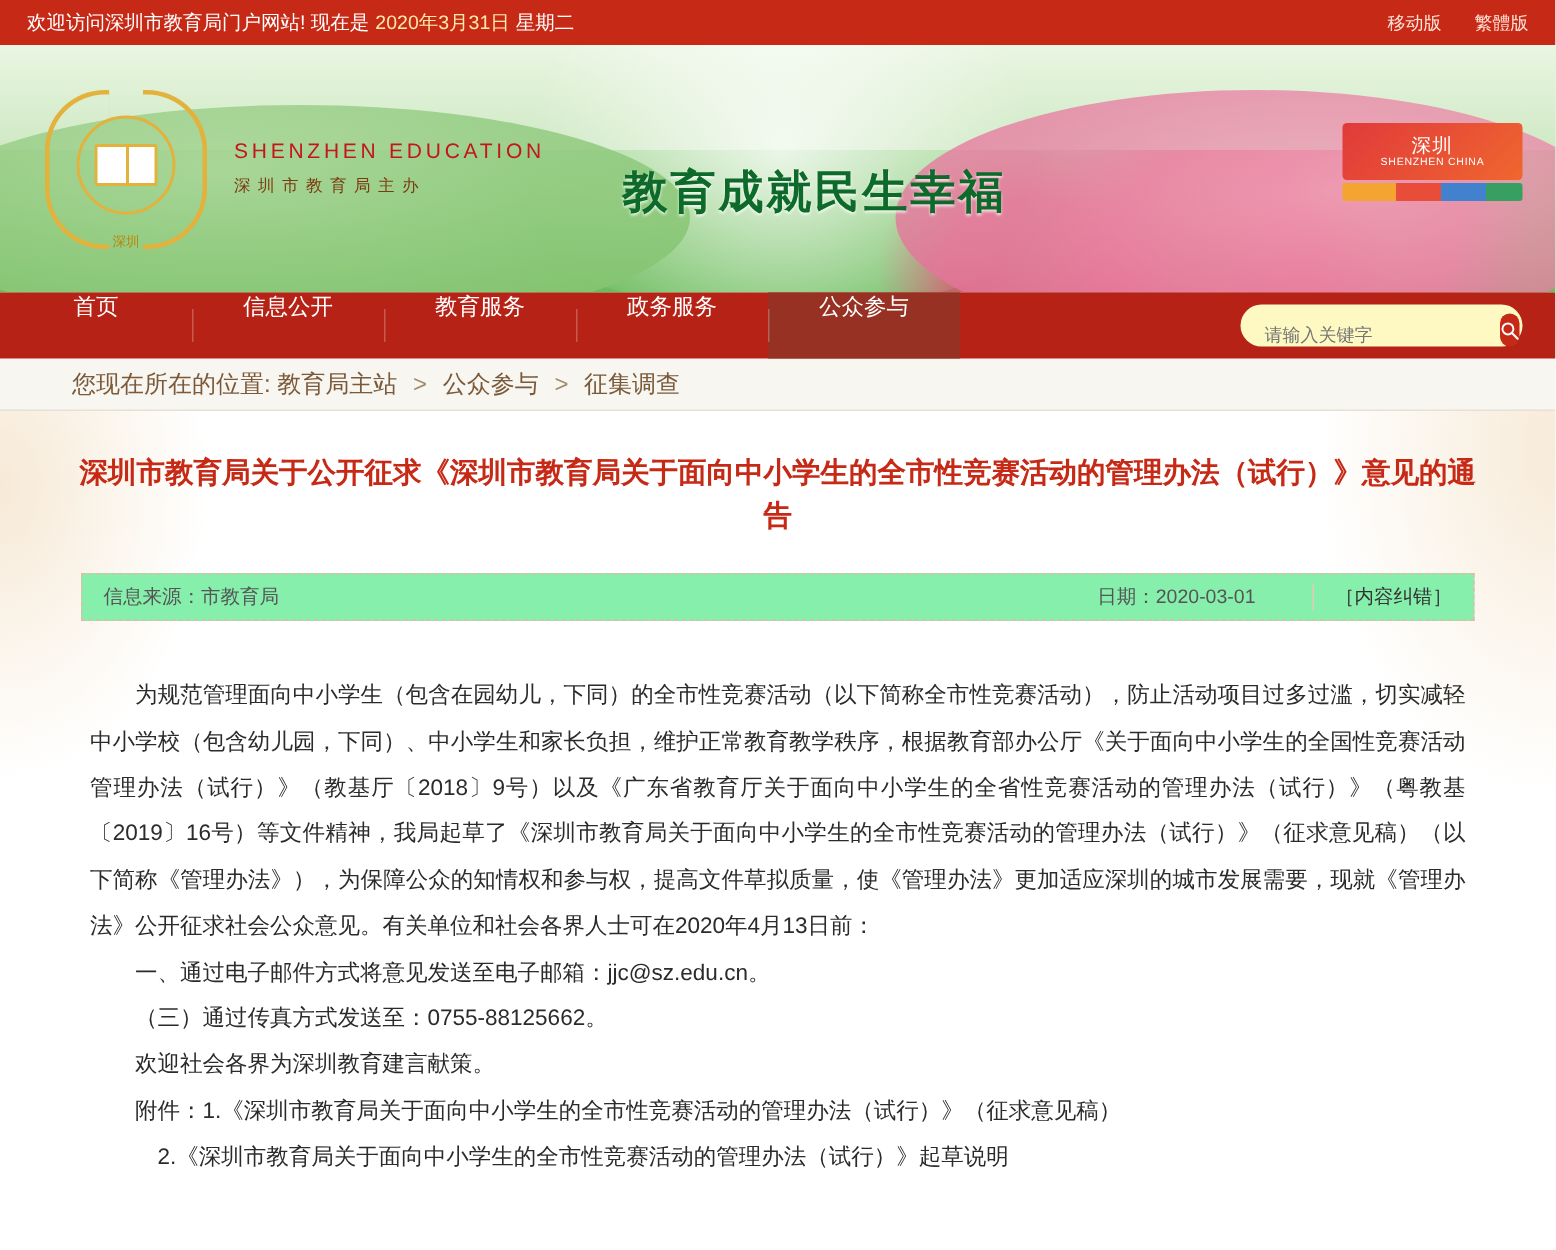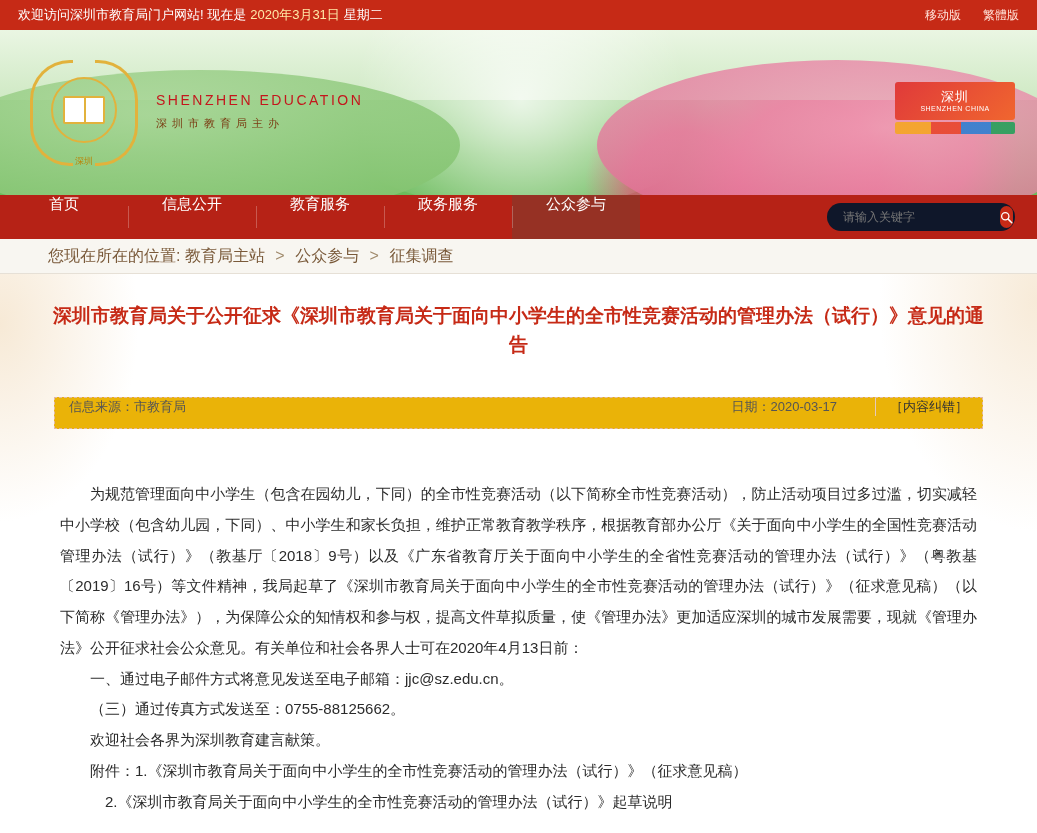--- a/index.html
+++ b/index.html
@@ -102,22 +102,22 @@
   }
   .nav .item{
     display:flex;justify-content:center;
     width:128px;color:#fff;font-size:15px;cursor:pointer;position:relative;
   }
   .nav .item + .item:before{
     content:"";position:absolute;left:0;top:11px;bottom:11px;width:1px;background:rgba(255,255,255,.25);
   }
   .nav .item.active{background:#963124;}
   .nav .search{
-    position:absolute;right:22px;top:8px;width:188px;height:28px;background:#0f172a;border-radius:14px;
-    display:flex;align-items:center;padding:0 4px 0 14px;box-sizing:border-box;
+    position:absolute;right:22px;top:8px;width:188px;height:28px;background:#fef9c3;border-radius:14px;
+    display:flex;align-items:flex-end;padding:0 4px 0 14px;box-sizing:border-box;
   }
   .nav .search input{
     border:none;outline:none;flex:1;font-size:12px;color:#888;
     font-family:"Liberation Sans",sans-serif;background:transparent;
   }
   .nav .search .btn{
     width:30px;height:22px;border-radius:11px;background:#c62a16;color:#fff;
     display:flex;align-items:center;justify-content:center;font-size:12px;cursor:pointer;
   }
 
@@ -143,22 +143,22 @@
   .page:after{
     content:"";position:absolute;right:0;top:0;width:160px;height:260px;
     background:radial-gradient(ellipse at 100% 10%, rgba(244,226,200,.7), rgba(255,255,255,0) 70%);
     pointer-events:none;
   }
   .doc-title{
     text-align:center;font-size:19px;font-weight:bold;color:#c62a16;
     padding:28px 20px 22px;line-height:1.5;position:relative;z-index:2;
   }
   .meta{
-    margin:16px 28px;border:1px dashed #e2b9a8;background:#eab308;height:30px;
-    display:flex;align-items:flex-start;font-size:13px;color:#555;position:relative;z-index:2;
+    margin:1px 28px;border:1px dashed #e2b9a8;background:#86efac;height:30px;
+    display:flex;align-items:center;font-size:13px;color:#555;position:relative;z-index:2;
   }
   .meta .src{padding-left:14px;}
   .meta .spacer{flex:1;}
   .meta .date{padding-right:38px;}
   .meta .sep{width:1px;height:18px;background:#e6c9bc;}
   .meta .correct{color:#333;padding:0 14px;cursor:pointer;}
   .article{
     margin:0 28px;padding:34px 6px 0;font-size:15px;color:#2b2b2b;line-height:2.05;
     position:relative;z-index:2;
   }
@@ -193,20 +193,21 @@
         <div class="book"></div>
       </div>
       <div class="cname">深圳</div>
     </div>
     <div class="logo-text">
       <div class="en">SHENZHEN EDUCATION</div>
       <div class="sub">深圳市教育局主办</div>
     </div>
   </div>
 
+  <div class="slogan">教育成就民生幸福</div>
 
   <div class="gov-badge">
     <div class="b1">深圳</div>
     <div class="b2">SHENZHEN CHINA</div>
   </div>
   <div class="stripes"></div>
 </div>
 
 <div class="nav">
   <div class="item">
@@ -246,21 +247,21 @@
     <a href="#">征集调查</a>
   </div>
 </div>
 
 <div class="page">
   <div class="doc-title">深圳市教育局关于公开征求《深圳市教育局关于面向中小学生的全市性竞赛活动的管理办法（试行）》意见的通告</div>
 
   <div class="meta">
     <span class="src">信息来源：市教育局</span>
     <span class="spacer"></span>
-    <span class="date">日期：2020-03-17</span>
+    <span class="date">日期：2020-03-01</span>
     <span class="sep"></span>
     <span class="correct">［内容纠错］</span>
   </div>
 
   <div class="article">
     <p class="indent">为规范管理面向中小学生（包含在园幼儿，下同）的全市性竞赛活动（以下简称全市性竞赛活动），防止活动项目过多过滥，切实减轻中小学校（包含幼儿园，下同）、中小学生和家长负担，维护正常教育教学秩序，根据教育部办公厅《关于面向中小学生的全国性竞赛活动管理办法（试行）》（教基厅〔2018〕9号）以及《广东省教育厅关于面向中小学生的全省性竞赛活动的管理办法（试行）》（粤教基〔2019〕16号）等文件精神，我局起草了《深圳市教育局关于面向中小学生的全市性竞赛活动的管理办法（试行）》（征求意见稿）（以下简称《管理办法》），为保障公众的知情权和参与权，提高文件草拟质量，使《管理办法》更加适应深圳的城市发展需要，现就《管理办法》公开征求社会公众意见。有关单位和社会各界人士可在2020年4月13日前：</p>
     <p class="indent">一、通过电子邮件方式将意见发送至电子邮箱：jjc@sz.edu.cn。</p>
     <p class="indent">（三）通过传真方式发送至：0755-88125662。</p>
     <p class="indent">欢迎社会各界为深圳教育建言献策。</p>
     <p class="indent">附件：1.《深圳市教育局关于面向中小学生的全市性竞赛活动的管理办法（试行）》（征求意见稿）</p>

